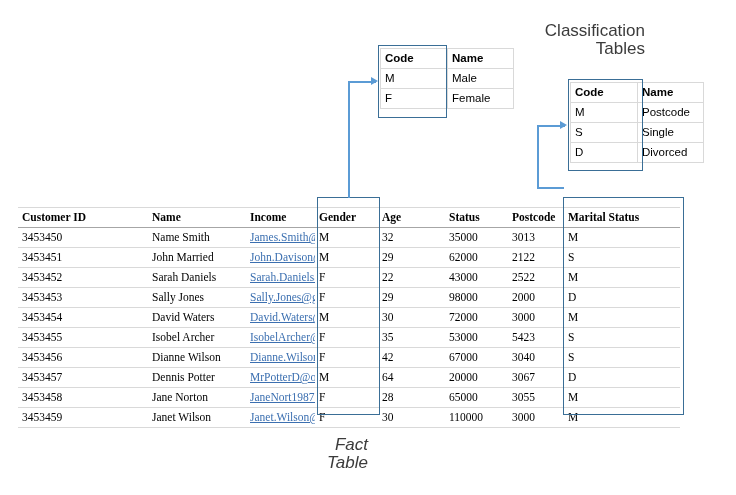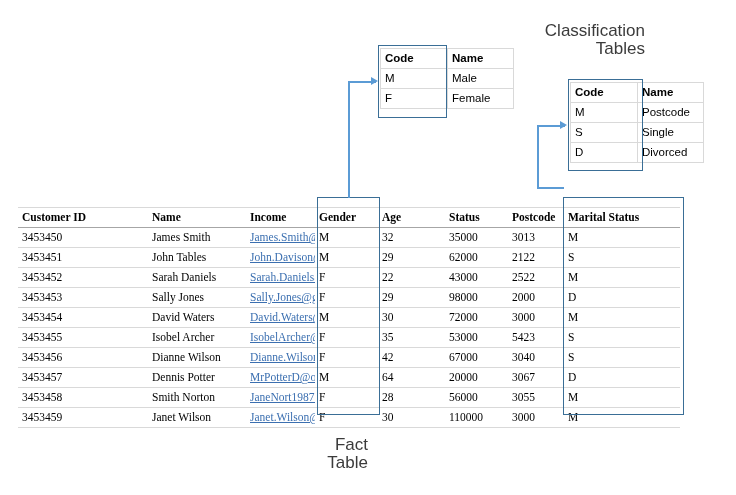--- a/index.html
+++ b/index.html
@@ -120,21 +120,21 @@
   .label {
     position: absolute;
     font-size: 17px;
     line-height: 18px;
     color: #3b3b3b;
     text-align: right;
     white-space: pre;
     font-family: "Liberation Sans", sans-serif;
   }
   #label-classification { left: 505px; top: 22px;  width: 140px; }
-  #label-fact           { left: 248px; top: 436px; width: 120px; }
+  #label-fact           { left: 248px; top: 436px; width: 120px; font-style: italic; }
 </style>
 </head>
 <body>
 
 <table class="tbl" id="fact-table">
   <colgroup>
     <col style="width:130px">
     <col style="width:98px">
     <col style="width:69px">
     <col style="width:63px">
@@ -151,31 +151,31 @@
       <th>Gender</th>
       <th>Age</th>
       <th>Status</th>
       <th>Postcode</th>
       <th>Marital Status</th>
     </tr>
   </thead>
   <tbody id="fact-body">
       <tr>
         <td>3453450</td>
-        <td>James Smith</td>
+        <td>Name Smith</td>
         <td><span class="email">James.Smith@</span></td>
         <td>M</td>
         <td>32</td>
         <td>35000</td>
         <td>3013</td>
         <td>M</td>
       </tr>
       <tr>
         <td>3453451</td>
-        <td>John Tables</td>
+        <td>John Married</td>
         <td><span class="email">John.Davison@</span></td>
         <td>M</td>
         <td>29</td>
         <td>62000</td>
         <td>2122</td>
         <td>S</td>
       </tr>
       <tr>
         <td>3453452</td>
         <td>Sarah Daniels</td>
@@ -231,25 +231,25 @@
         <td>Dennis Potter</td>
         <td><span class="email">MrPotterD@o</span></td>
         <td>M</td>
         <td>64</td>
         <td>20000</td>
         <td>3067</td>
         <td>D</td>
       </tr>
       <tr>
         <td>3453458</td>
-        <td>Smith Norton</td>
+        <td>Jane Norton</td>
         <td><span class="email">JaneNort1987@</span></td>
         <td>F</td>
         <td>28</td>
-        <td>56000</td>
+        <td>65000</td>
         <td>3055</td>
         <td>M</td>
       </tr>
       <tr>
         <td>3453459</td>
         <td>Janet Wilson</td>
         <td><span class="email">Janet.Wilson@</span></td>
         <td>F</td>
         <td>30</td>
         <td>110000</td>

